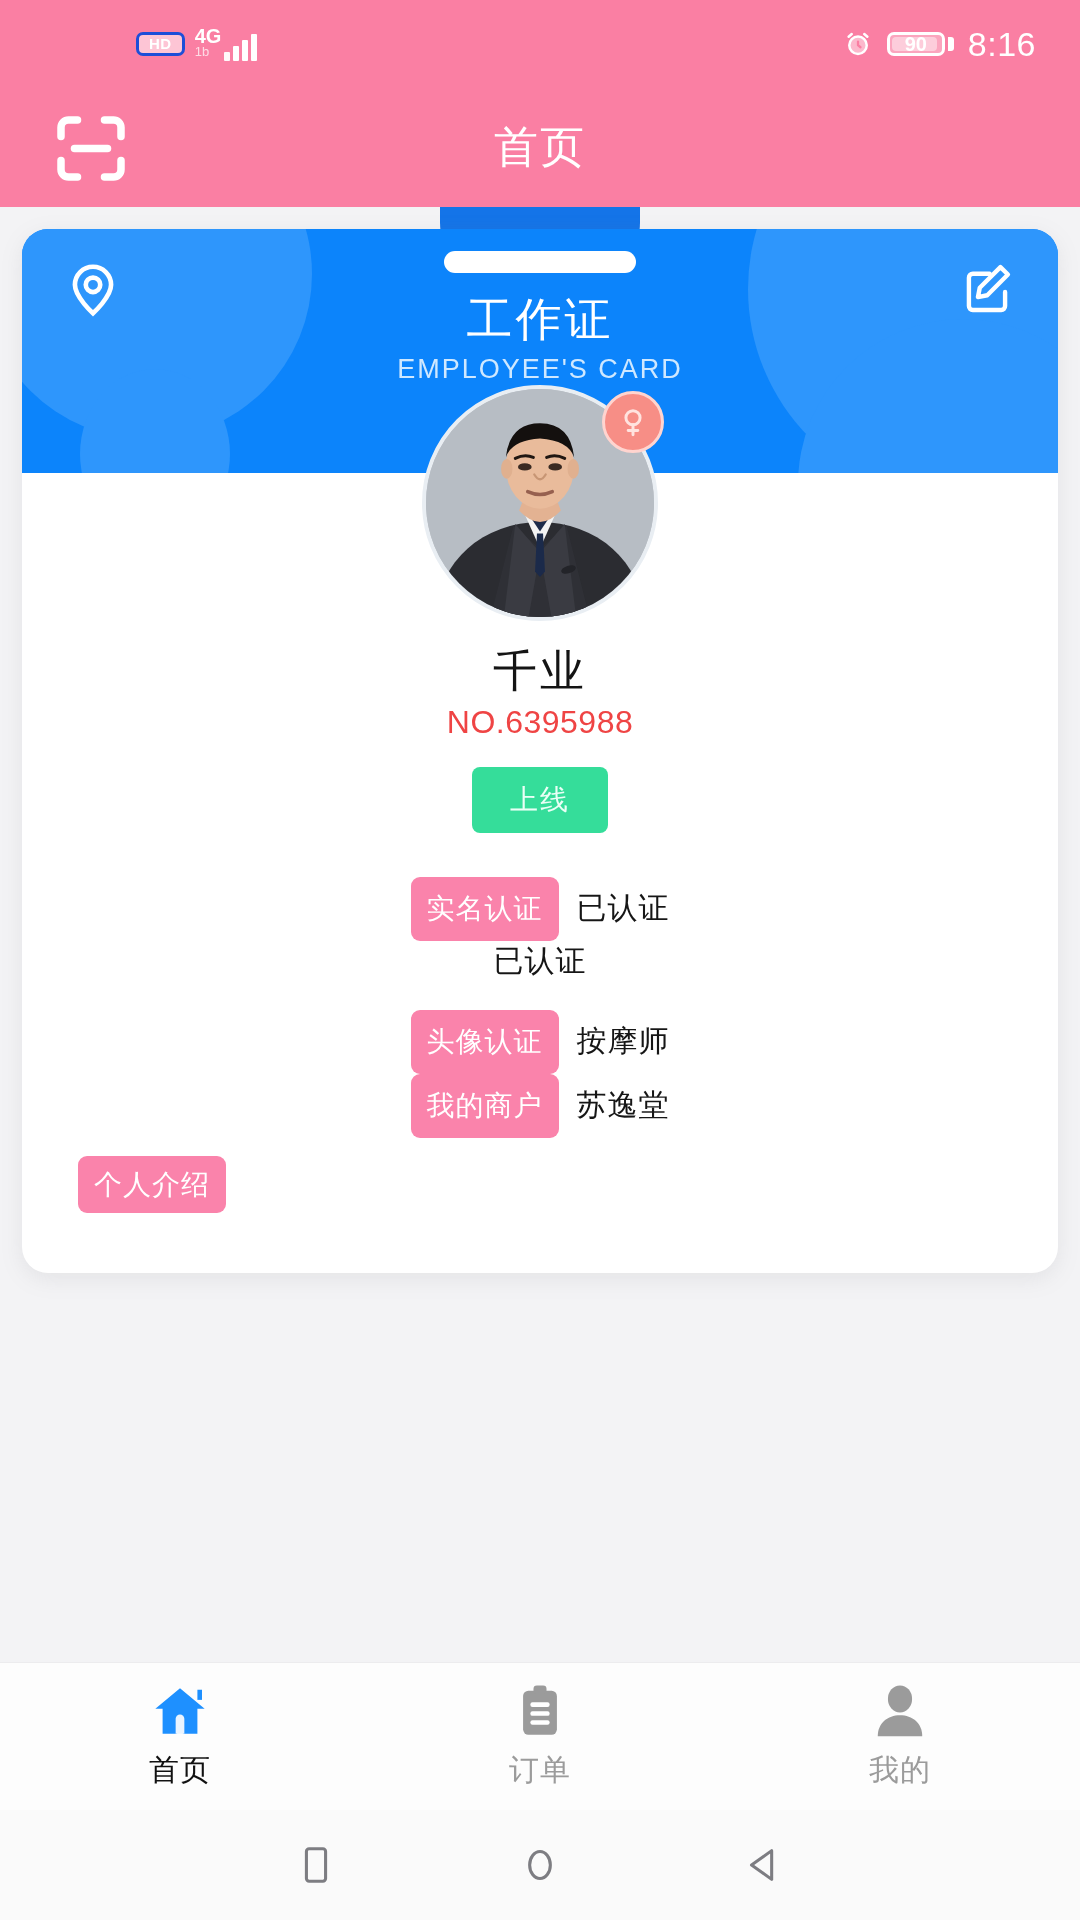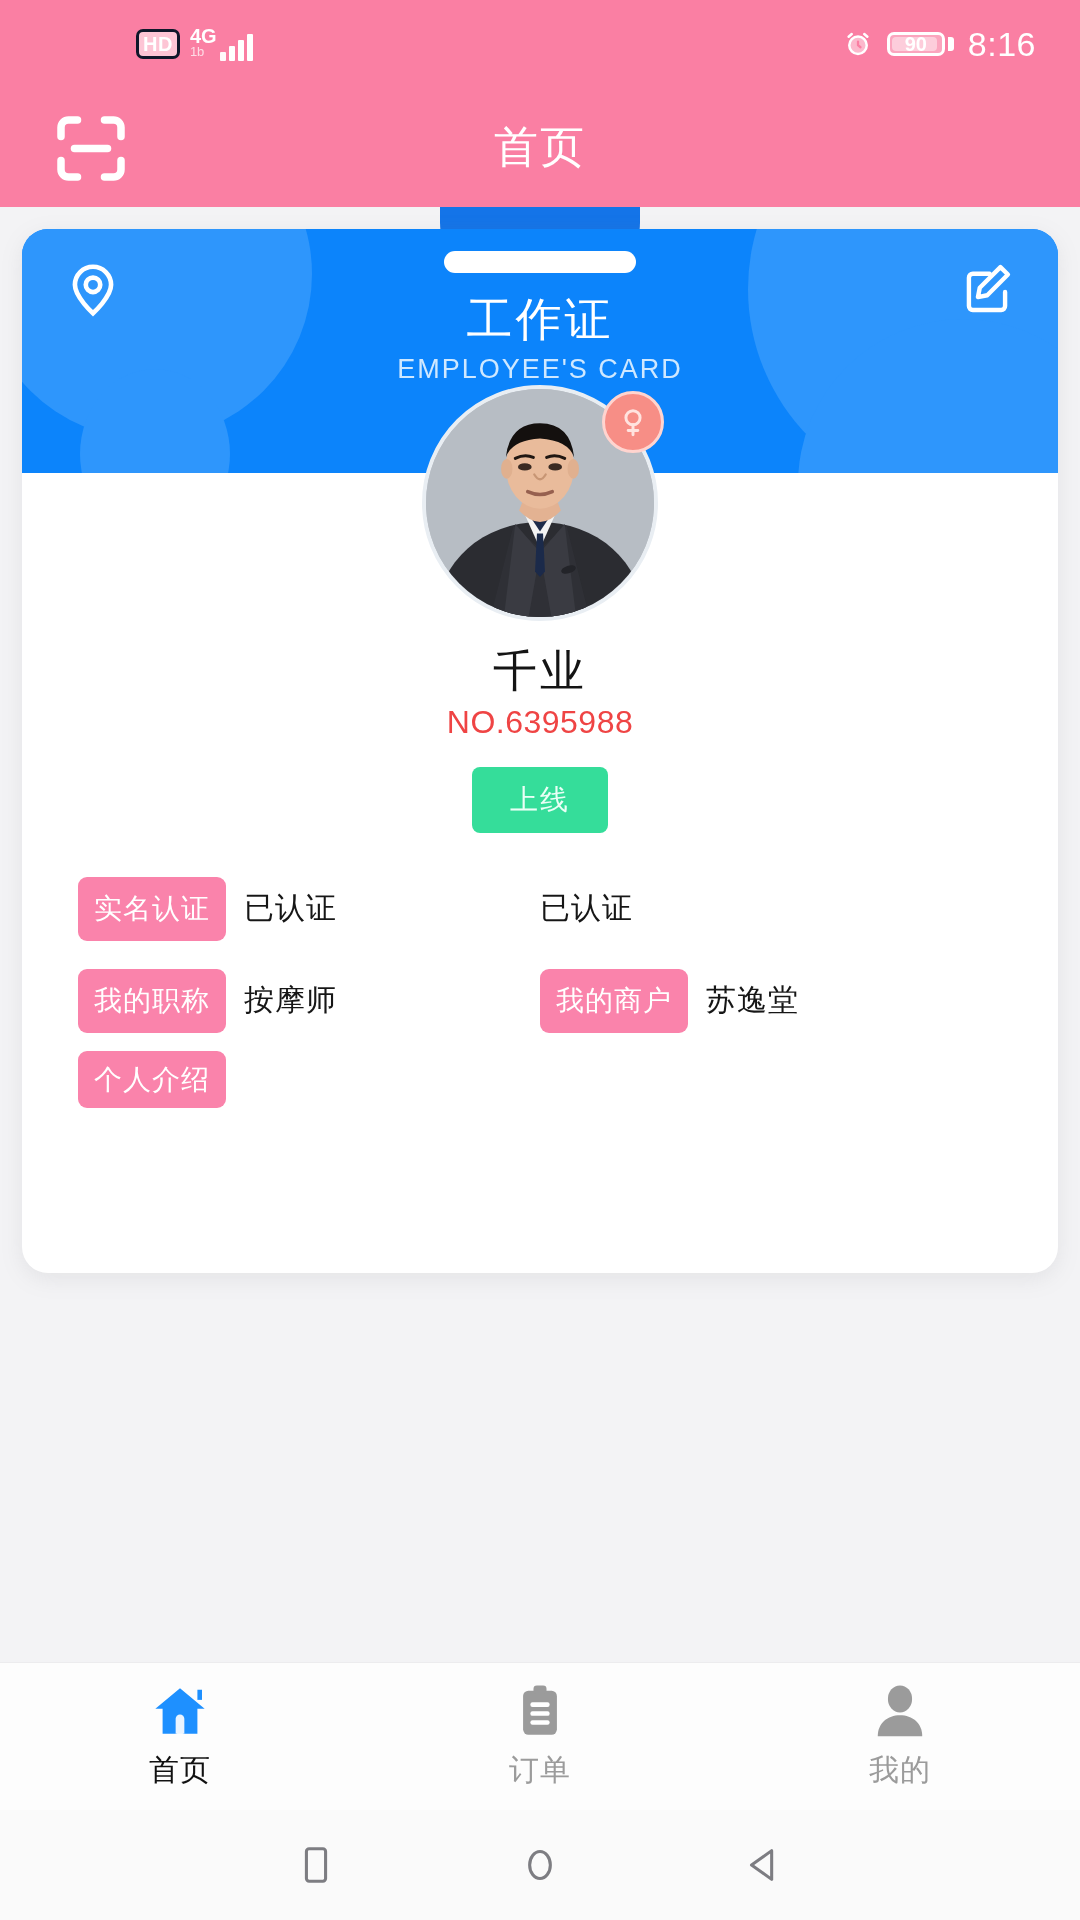--- a/index.html
+++ b/index.html
@@ -12,22 +12,22 @@
 
   
   .statusbar {
     height:88px; background:#fa7fa3; flex:0 0 auto;
     display:flex; align-items:center; justify-content:space-between;
     padding:0 36px; color:#ffffff;
   }
   .sb-left { display:flex; align-items:center; gap:10px; padding-left:100px; }
   .sb-right { display:flex; align-items:center; gap:14px; padding-right:8px; }
   .hd-badge {
-    border:3px solid #0f172a; border-radius:7px; background:rgba(255,255,255,.55);
-    font-size:20px; font-weight:bold; color:#ffffff; padding:1px 4px; line-height:1.1;
+    border:3px solid #1d4ed8; border-radius:7px; background:rgba(255,255,255,.55);
+    font-size:15px; font-weight:bold; color:#ffffff; padding:1px 10px; line-height:1.1;
     letter-spacing:.5px;
   }
   .net-wrap { display:flex; align-items:flex-end; gap:3px; }
   .net-txt { display:flex; flex-direction:column; align-items:flex-start; line-height:.95; margin-bottom:2px; }
   .net-g { font-size:20px; font-weight:bold; }
   .net-sub { font-size:13px; opacity:.72; }
   .bars { display:flex; align-items:flex-end; gap:3px; height:30px; }
   .bars i { width:6px; background:#ffffff; border-radius:1px; display:block; }
   .bars i:nth-child(1){ height:9px; opacity:.95;}
   .bars i:nth-child(2){ height:15px;}
@@ -116,21 +116,21 @@
   
   .card-body { padding:172px 0 0 0; text-align:center; }
   .person-name { font-size:44px; color:#141414; letter-spacing:3px; line-height:1.2; }
   .person-no { font-size:32px; color:#ef4444; margin-top:6px; letter-spacing:.5px; }
   .online-btn {
     display:inline-block; margin-top:26px; background:#35dd9a; color:#eafff6;
     font-size:28px; padding:14px 38px; border-radius:8px; letter-spacing:2px;
   }
 
   .info-grid { margin-top:44px; padding:0 56px; text-align:left; }
-  .info-row { display:flex; align-items:center; margin-bottom:28px; }
+  .info-row { display:flex; align-items:center; margin-bottom:28px;flex-direction:column; }
   .info-cell { flex:0 0 50%; display:flex; align-items:center; gap:18px; }
   .chip {
     background:#fa83ab; color:#ffffff; font-size:28px; letter-spacing:1px;
     padding:13px 16px; border-radius:9px; white-space:nowrap;
   }
   .info-val { font-size:30px; color:#161616; letter-spacing:1px; white-space:nowrap; }
   .intro-block { margin-top:10px; padding:0 56px; text-align:left; }
 
   
   .tabbar {
@@ -279,21 +279,21 @@
             <div class="info-cell">
               <span class="chip">实名认证</span>
               <span class="info-val">已认证</span>
             </div>
             <div class="info-cell">
               <span class="info-val">已认证</span>
             </div>
           </div>
           <div class="info-row">
             <div class="info-cell">
-              <span class="chip">我的职称</span>
+              <span class="chip">头像认证</span>
               <span class="info-val">按摩师</span>
             </div>
             <div class="info-cell">
               <span class="chip">我的商户</span>
               <span class="info-val">苏逸堂</span>
             </div>
           </div>
         </div>
 
         <div class="intro-block">

